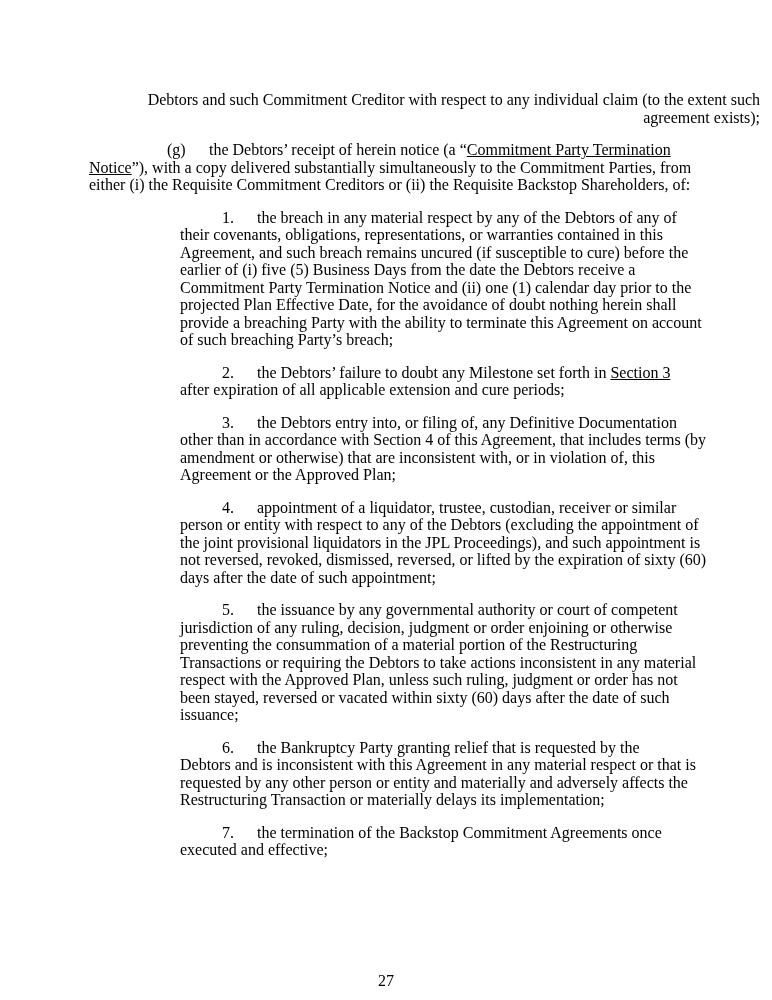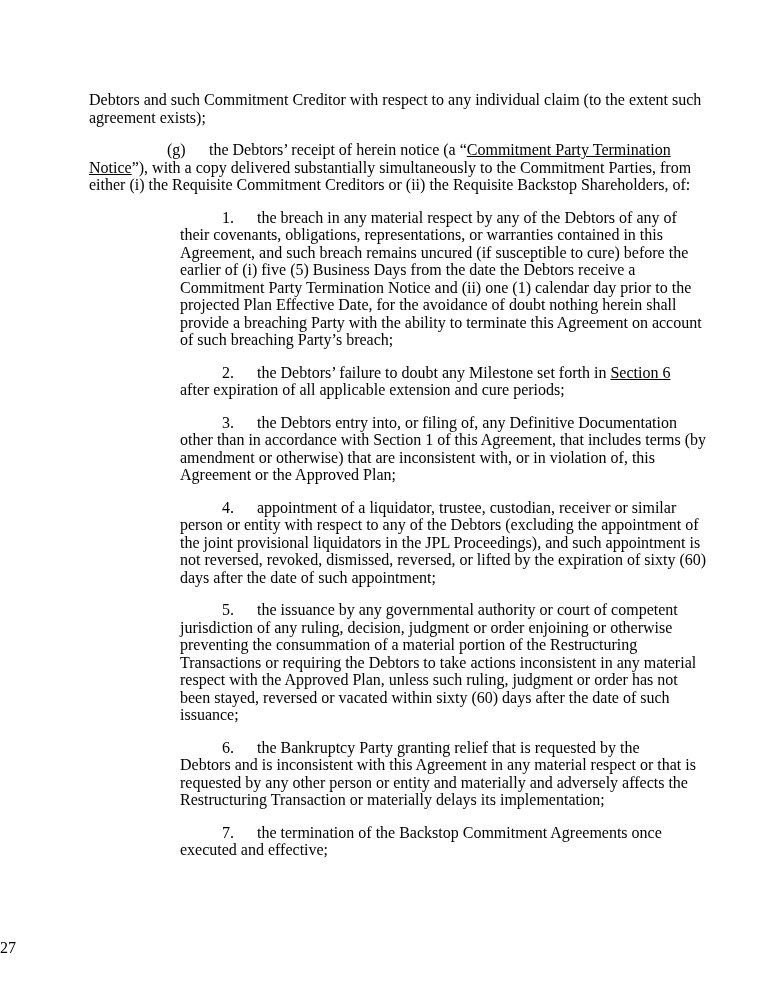--- a/index.html
+++ b/index.html
@@ -22,20 +22,21 @@
     padding: 91px 12px 0 89px;
     position: relative;
   }
   .para {
     margin: 15px 0 0 0;
     font-size: 16px;
     line-height: 17.5px;
   }
   .para:first-child {
     margin-top: 0;
+    text-align: right;
   }
   .t {
     white-space: pre-wrap;
   }
   
   .para.clause {
     text-indent: 78px;
   }
   .para.clause .num {
     display: inline-block;
@@ -50,24 +51,24 @@
   .para.item .num {
     display: inline-block;
     width: 35px;
     text-indent: 0;
   }
   .u {
     text-decoration: underline;
   }
   .footer {
     position: absolute;
-    top: 939px;
+    top: 972px;
     left: 0;
     width: 772px;
-    text-align: left;
+    text-align: center;
     font-size: 16px;
     line-height: 17.5px;
   }
 </style>
 </head>
 <body>
 
 <div class="page">
 
   <p class="para"><span class="t">Debtors and such Commitment Creditor with respect to any individual claim (to the extent such
@@ -79,25 +80,25 @@
 
   <p class="para item"><span class="num">1.</span><span class="t">the breach in any material respect by any of the Debtors of any of
 their covenants, obligations, representations, or warranties contained in this
 Agreement, and such breach remains uncured (if susceptible to cure) before the
 earlier of (i) five (5) Business Days from the date the Debtors receive a
 Commitment Party Termination Notice and (ii) one (1) calendar day prior to the
 projected Plan Effective Date, for the avoidance of doubt nothing herein shall
 provide a breaching Party with the ability to terminate this Agreement on account
 of such breaching Party’s breach;</span></p>
 
-  <p class="para item"><span class="num">2.</span><span class="t">the Debtors’ failure to doubt any Milestone set forth in </span><span class="t u">Section 6</span><span class="t">
+  <p class="para item"><span class="num">2.</span><span class="t">the Debtors’ failure to doubt any Milestone set forth in </span><span class="t u">Section 3</span><span class="t">
 after expiration of all applicable extension and cure periods;</span></p>
 
   <p class="para item"><span class="num">3.</span><span class="t">the Debtors entry into, or filing of, any Definitive Documentation
-other than in accordance with Section 1 of this Agreement, that includes terms (by
+other than in accordance with Section 4 of this Agreement, that includes terms (by
 amendment or otherwise) that are inconsistent with, or in violation of, this
 Agreement or the Approved Plan;</span></p>
 
   <p class="para item"><span class="num">4.</span><span class="t">appointment of a liquidator, trustee, custodian, receiver or similar
 person or entity with respect to any of the Debtors (excluding the appointment of
 the joint provisional liquidators in the JPL Proceedings), and such appointment is
 not reversed, revoked, dismissed, reversed, or lifted by the expiration of sixty (60)
 days after the date of such appointment;</span></p>
 
   <p class="para item"><span class="num">5.</span><span class="t">the issuance by any governmental authority or court of competent

